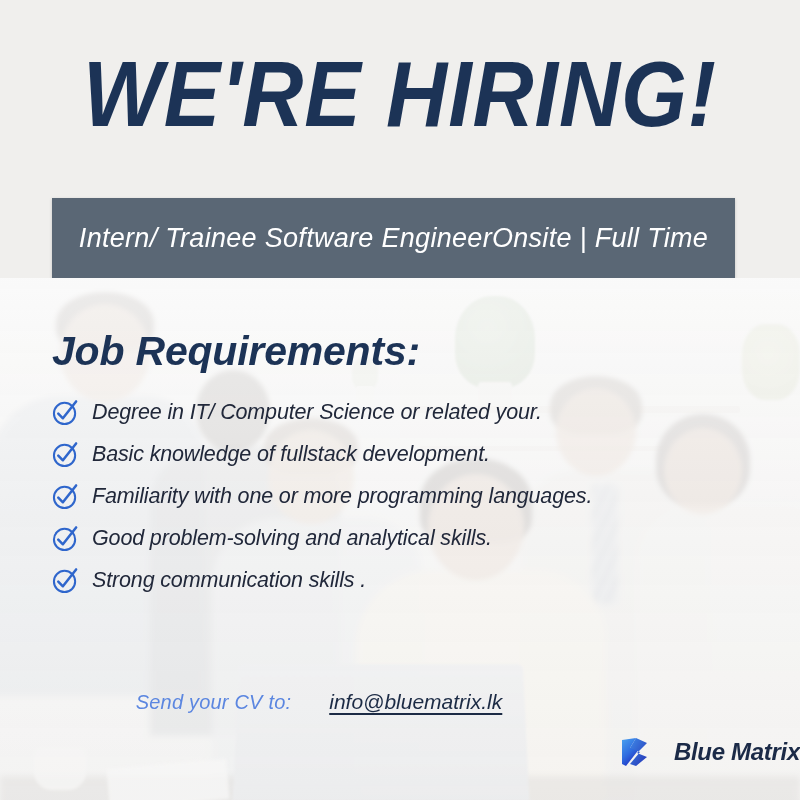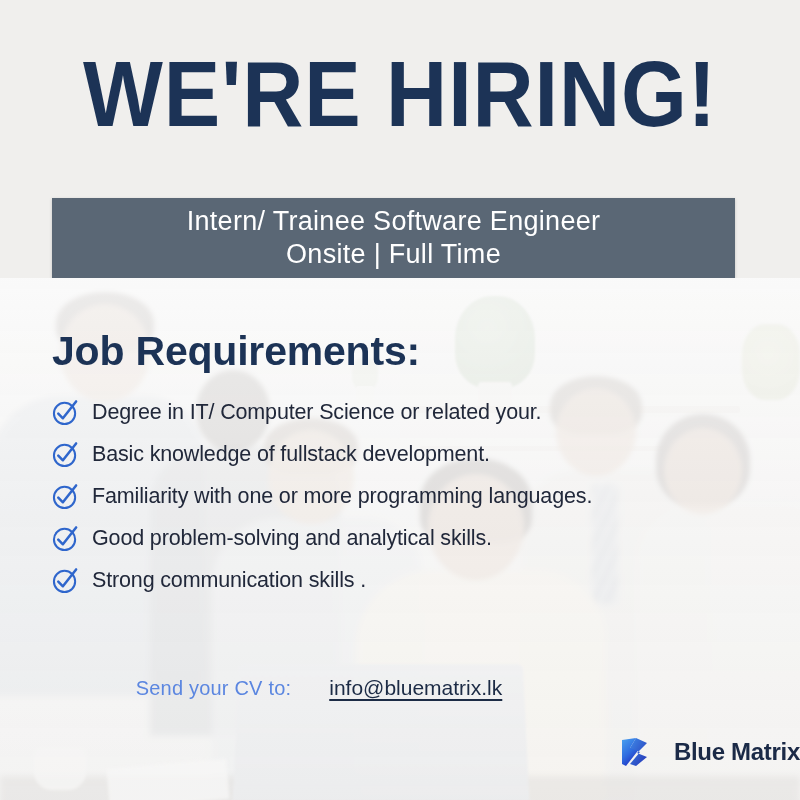--- a/index.html
+++ b/index.html
@@ -1,40 +1,40 @@
 <!DOCTYPE html>
 <html><head>
 <meta charset="utf-8">
 <style>
   html,body{margin:0;padding:0;}
   body{
     width:800px;height:800px;overflow:hidden;
     font-family:"Liberation Sans",sans-serif;
     background:#f0f0f0;
   }
-  .poster{position:relative;width:800px;height:800px;background:#f0f0f0;overflow:hidden;}
+  .poster{position:relative;width:800px;height:800px;background:#f0f0f0;overflow:hidden;font-style:italic;}
 
   
   .top-band{position:absolute;left:0;top:0;width:800px;height:280px;background:#f0efed;}
 
   
   .headline{
     position:absolute;left:0;top:44px;width:800px;text-align:center;
     font-family:"Liberation Sans",sans-serif;
     font-size:92px;line-height:100px;font-weight:700;
     letter-spacing:1px;color:#1c3356;
     transform:scaleX(.92);transform-origin:50% 50%;
     white-space:nowrap;
   }
 
   
   .banner{
     position:absolute;left:52px;top:198px;width:683px;height:80px;
     background:#5a6775;
-    display:flex;flex-direction:column;align-items:center;justify-content:center;
+    display:flex;flex-direction:row;align-items:center;justify-content:center;
     box-shadow:0 1px 3px rgba(0,0,0,.18);
   }
   .banner-line{
     color:#ffffff;font-size:27px;line-height:33px;font-weight:400;
     letter-spacing:.3px;white-space:nowrap;
   }
 
   
   .photo-wrap{position:absolute;left:0;top:278px;width:800px;height:522px;overflow:hidden;background:#dfe1e3;}
   .photo{position:absolute;inset:0;}
@@ -118,21 +118,21 @@
   }
 
   .req-list{position:absolute;left:52px;top:113px;width:740px;}
   .req-item{display:flex;align-items:center;height:42px;}
   .check-icon{width:27px;height:27px;flex:0 0 27px;margin-right:13px;}
   .req-text{
     font-size:21.5px;color:#21283a;letter-spacing:-.15px;white-space:nowrap;
   }
 
   .cv-row{
-    position:absolute;left:0;top:398px;width:638px;
+    position:absolute;left:0;top:412px;width:638px;
     display:flex;justify-content:center;align-items:baseline;
   }
   .cv-label{font-size:20px;color:#5b86e0;letter-spacing:.2px;}
   .cv-email{
     font-size:21px;color:#1c2b45;margin-left:38px;
     text-decoration:underline;text-underline-offset:4px;
   }
 
   .logo-row{
     position:absolute;left:0;top:458px;width:800px;

